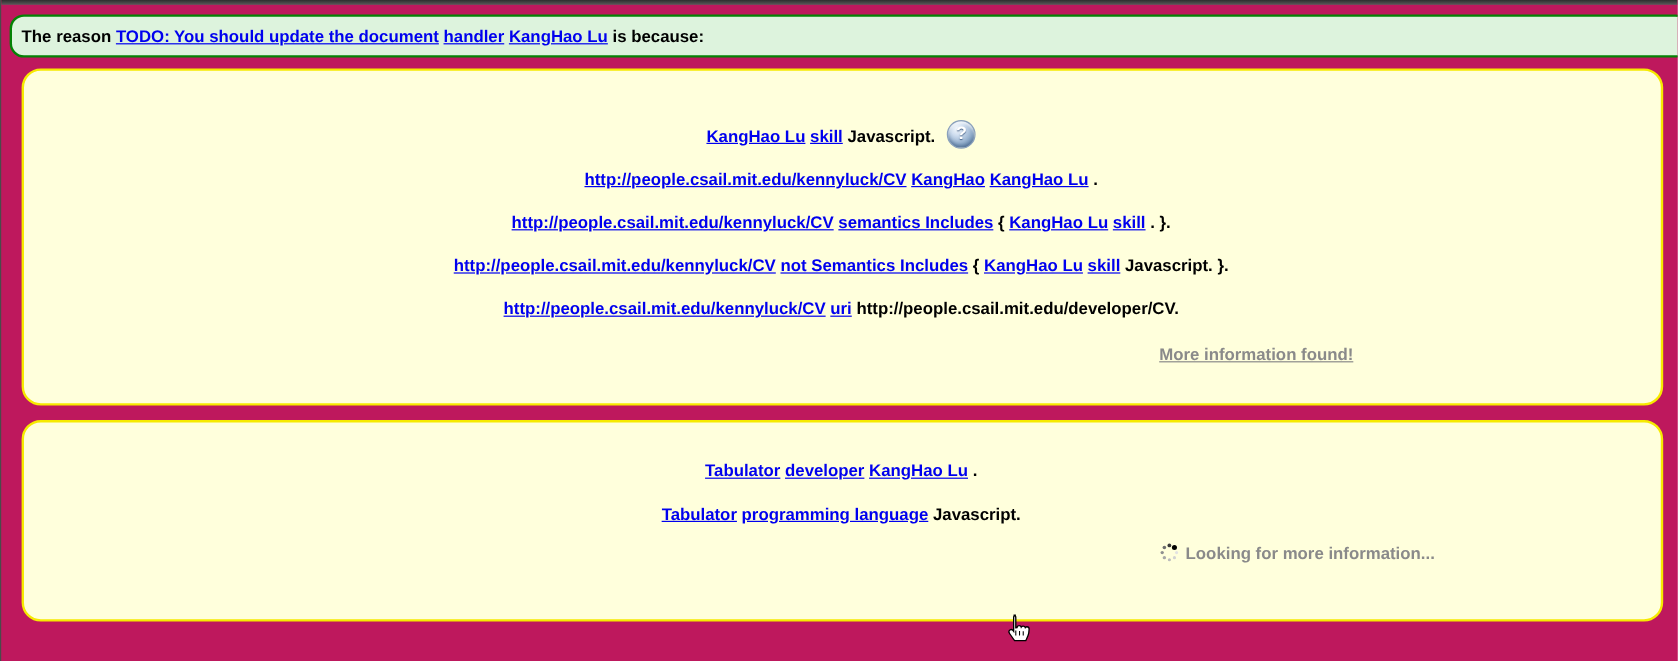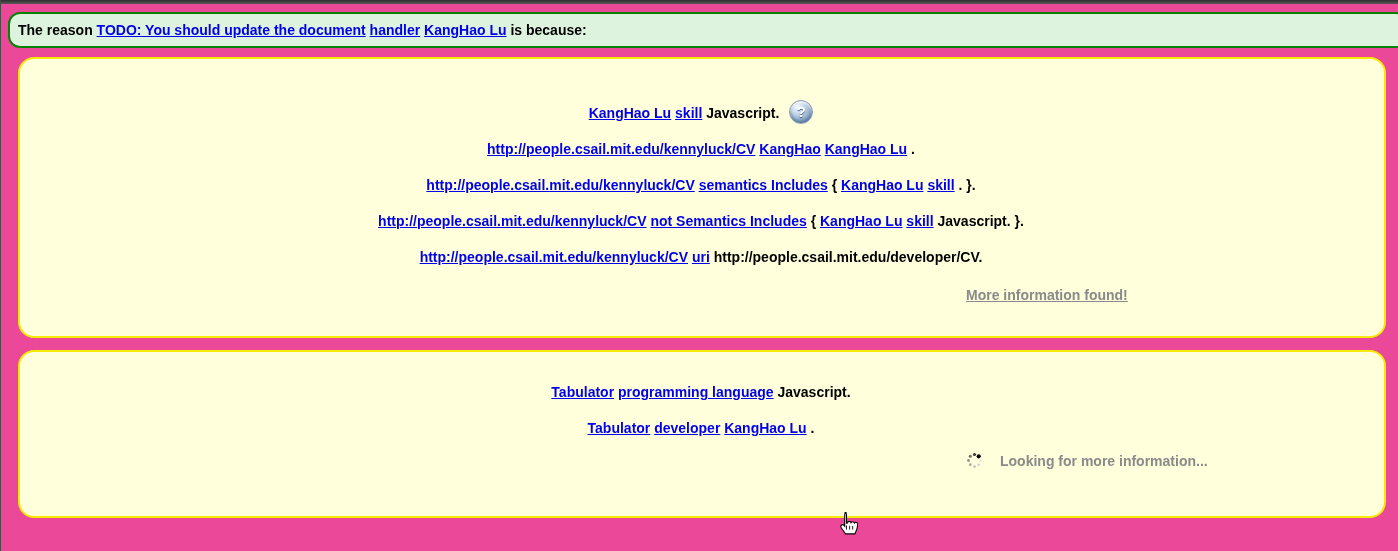--- a/index.html
+++ b/index.html
@@ -8,21 +8,21 @@
     font-family: "Liberation Sans", sans-serif;
     font-weight: 700;
     background: #ffffff;
     overflow: hidden;
   }
   .page {
     position: relative;
     width: 1398px; height: 551px;
     border-left: 1px solid #4a4a4a;
     overflow: hidden;
-    background: #ec4899;
+    background: #be185d;
   }
   .topbar {
     position: absolute; left: 0; top: 0; right: 0; height: 4px;
     background: linear-gradient(#2e2e2e, #5a5a5a);
   }
   .reason-header {
     position: absolute; left: 7px; top: 12px; right: -10px; height: 36px;
     background: #ddf3dd;
     border: 2px solid #058205;
     border-radius: 12px;
@@ -64,21 +64,21 @@
     cursor: pointer;
     position: relative; top: -2px;
   }
   .status {
     position: absolute;
     font-size: 14px;
     color: #8a8a8a;
     white-space: nowrap;
   }
   .status1 { left: 946px; top: 228px; text-decoration: underline; }
-  .status2 { left: 946px; top: 100px; display: flex; align-items: center; gap: 17px; }
+  .status2 { left: 946px; top: 100px; display: flex; align-items: center; gap: 5px; }
   .spinner { display: inline-flex; width: 17px; height: 17px; }
   .hand-cursor { position: absolute; left: 835px; top: 510px; z-index: 10; }
 </style>
 </head>
 <body>
 
 <div class="page">
   <div class="topbar"></div>
 
   <div class="reason-header">
@@ -91,22 +91,22 @@
         <div class="stmt"><a class="lnk">http://people.csail.mit.edu/kennyluck/CV</a> <a class="lnk">KangHao</a> <a class="lnk">KangHao Lu</a> <span class="plain">.</span></div>
         <div class="stmt"><a class="lnk">http://people.csail.mit.edu/kennyluck/CV</a> <a class="lnk">semantics Includes</a> <span class="plain">{</span> <a class="lnk">KangHao Lu</a> <a class="lnk">skill</a> <span class="plain">.</span> <span class="plain">}.</span></div>
         <div class="stmt"><a class="lnk">http://people.csail.mit.edu/kennyluck/CV</a> <a class="lnk">not Semantics Includes</a> <span class="plain">{</span> <a class="lnk">KangHao Lu</a> <a class="lnk">skill</a> <span class="plain">Javascript.</span> <span class="plain">}.</span></div>
         <div class="stmt"><a class="lnk">http://people.csail.mit.edu/kennyluck/CV</a> <a class="lnk">uri</a> <span class="plain">http://people.csail.mit.edu/developer/CV.</span></div>
       </div>
     <div class="status status1">More information found!</div>
   </div>
 
   <div class="jbox box2">
     <div class="stmts">
+        <div class="stmt"><a class="lnk">Tabulator</a> <a class="lnk">developer</a> <a class="lnk">KangHao Lu</a> <span class="plain">.</span></div>
         <div class="stmt"><a class="lnk">Tabulator</a> <a class="lnk">programming language</a> <span class="plain">Javascript.</span></div>
-        <div class="stmt"><a class="lnk">Tabulator</a> <a class="lnk">developer</a> <a class="lnk">KangHao Lu</a> <span class="plain">.</span></div>
       </div>
     <div class="status status2">
       <span class="spinner">
         <svg width="17" height="17" viewBox="0 0 17 17">
           <circle cx="12.7" cy="4.3" r="2.1" fill="#000000"></circle>
           <circle cx="8.5" cy="2.5" r="1.6" fill="#3a3a3a"></circle>
           <circle cx="4.3" cy="4.3" r="1.5" fill="#6e6e6e"></circle>
           <circle cx="2.5" cy="8.5" r="1.4" fill="#8f8f8f"></circle>
           <circle cx="4.3" cy="12.7" r="1.4" fill="#a8a8a8"></circle>
           <circle cx="8.5" cy="14.5" r="1.3" fill="#bdbdbd"></circle>

